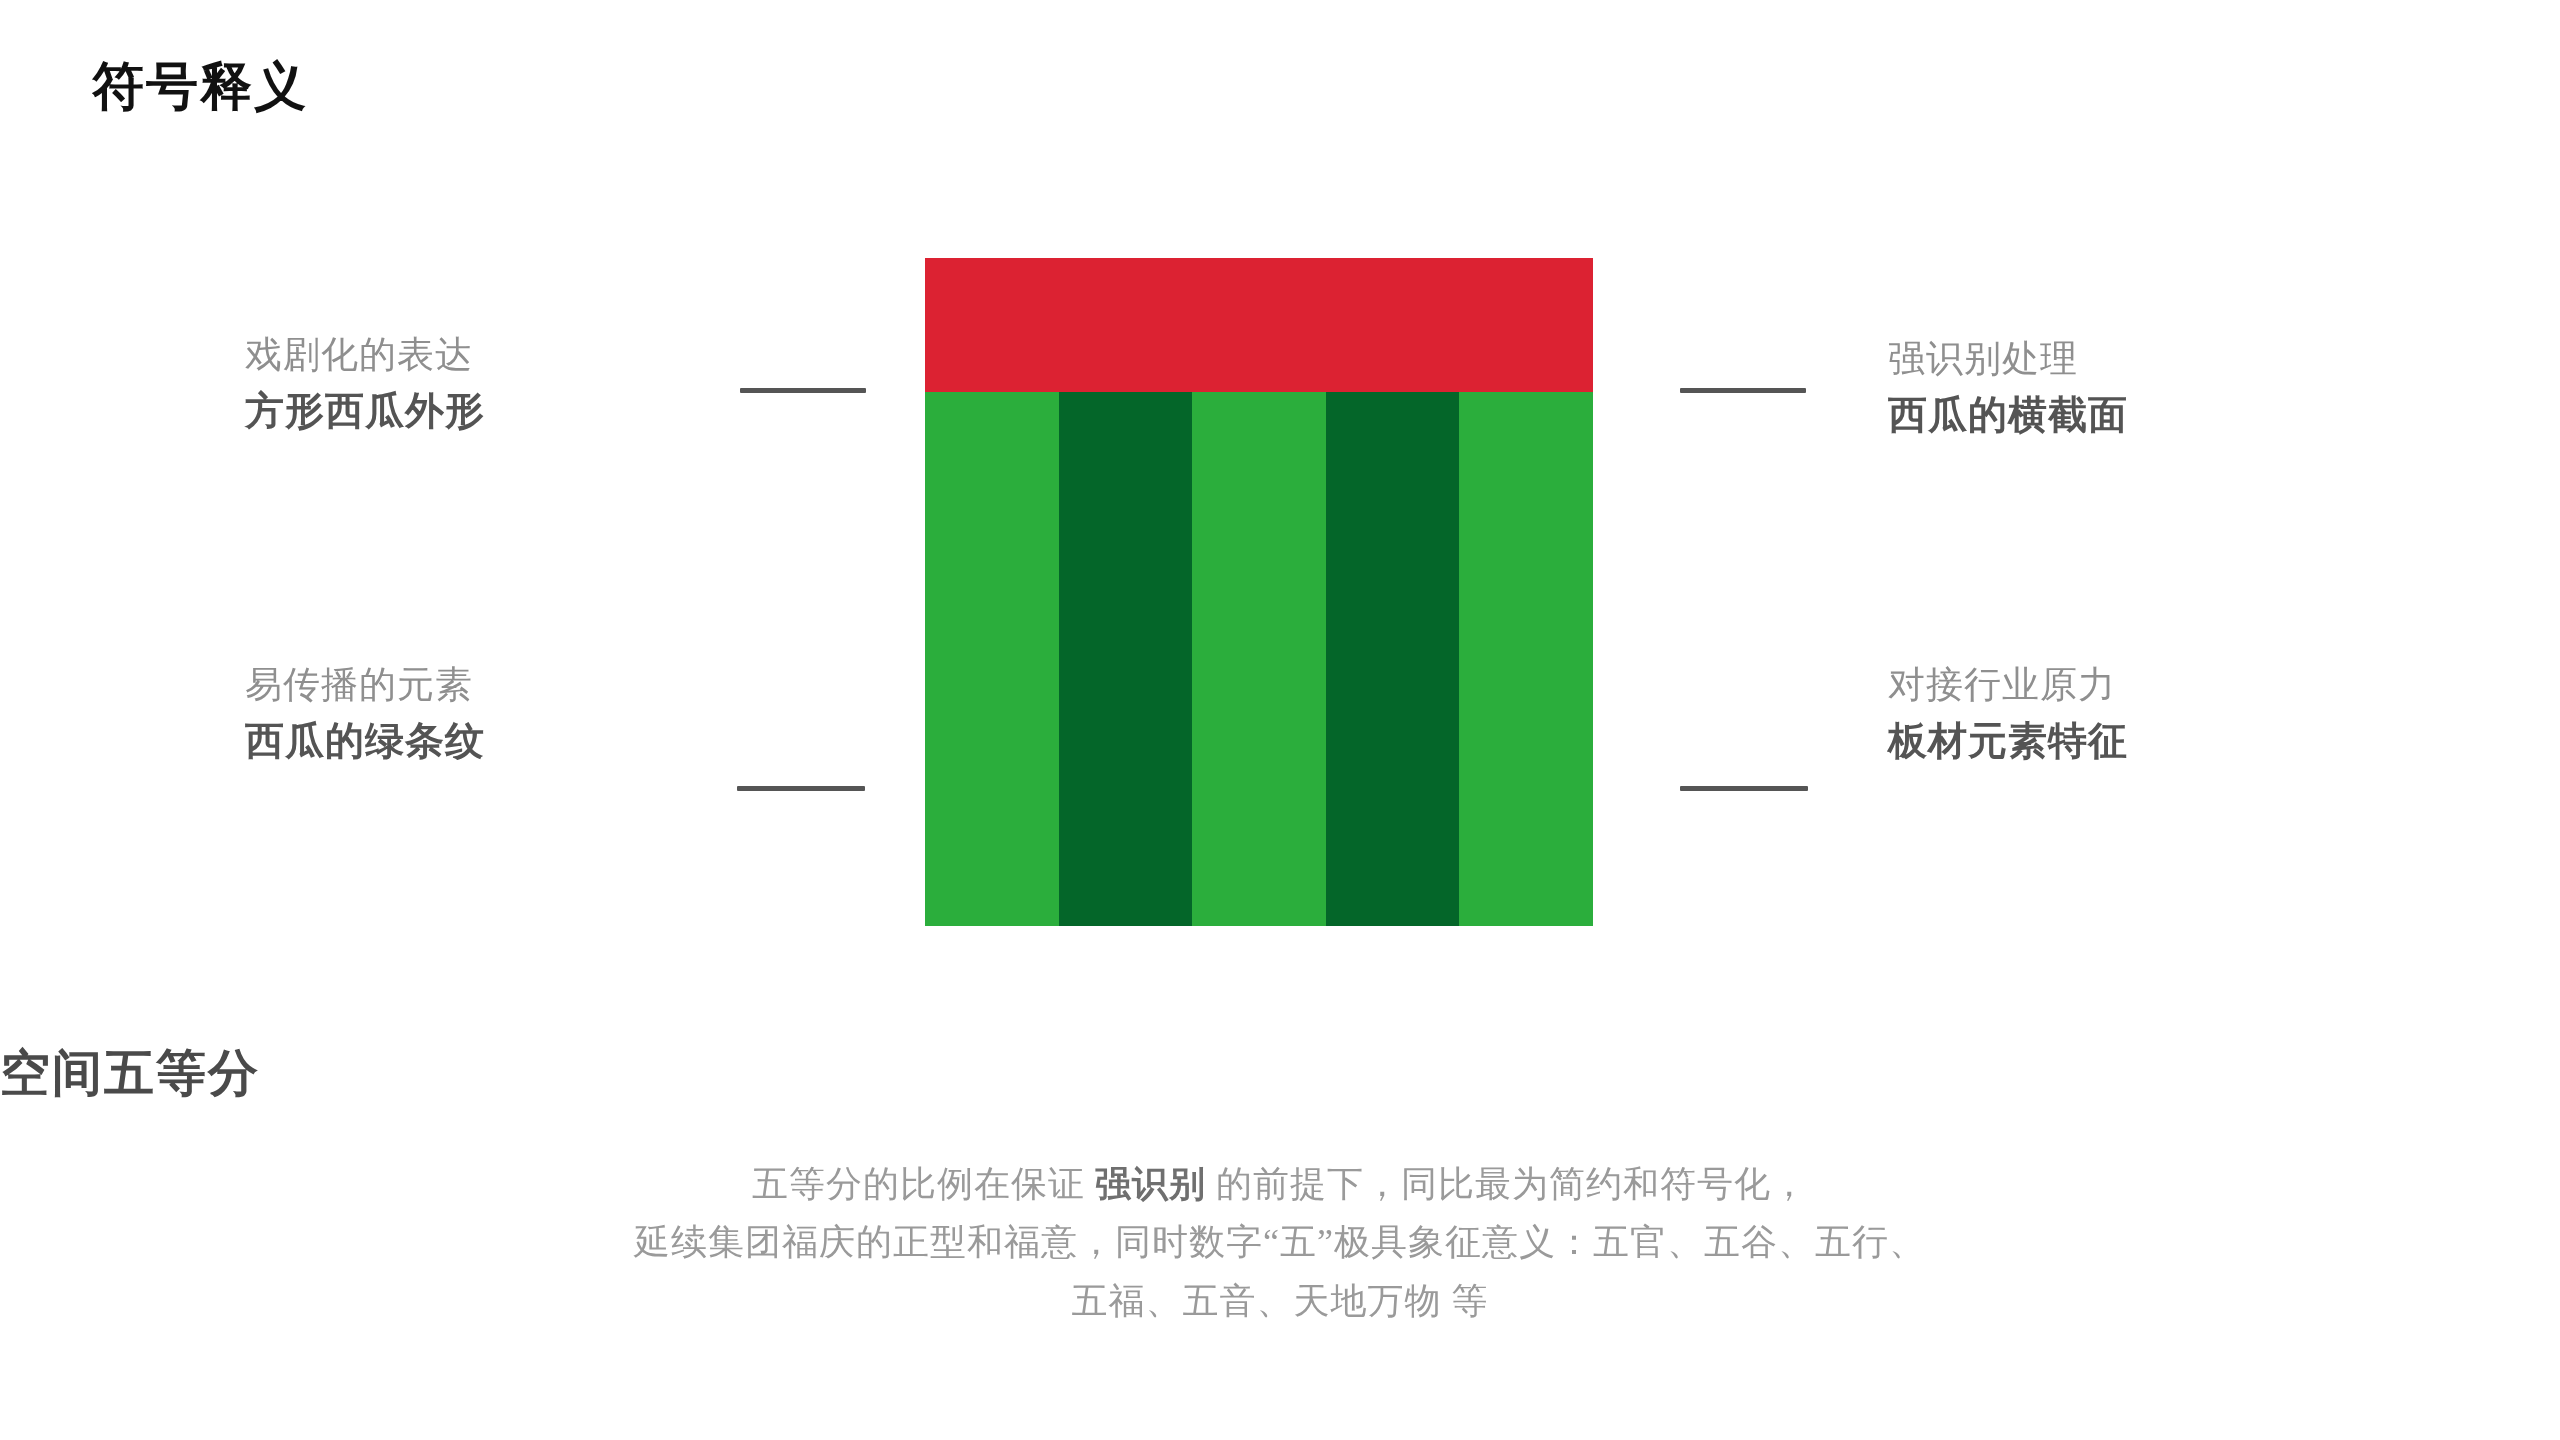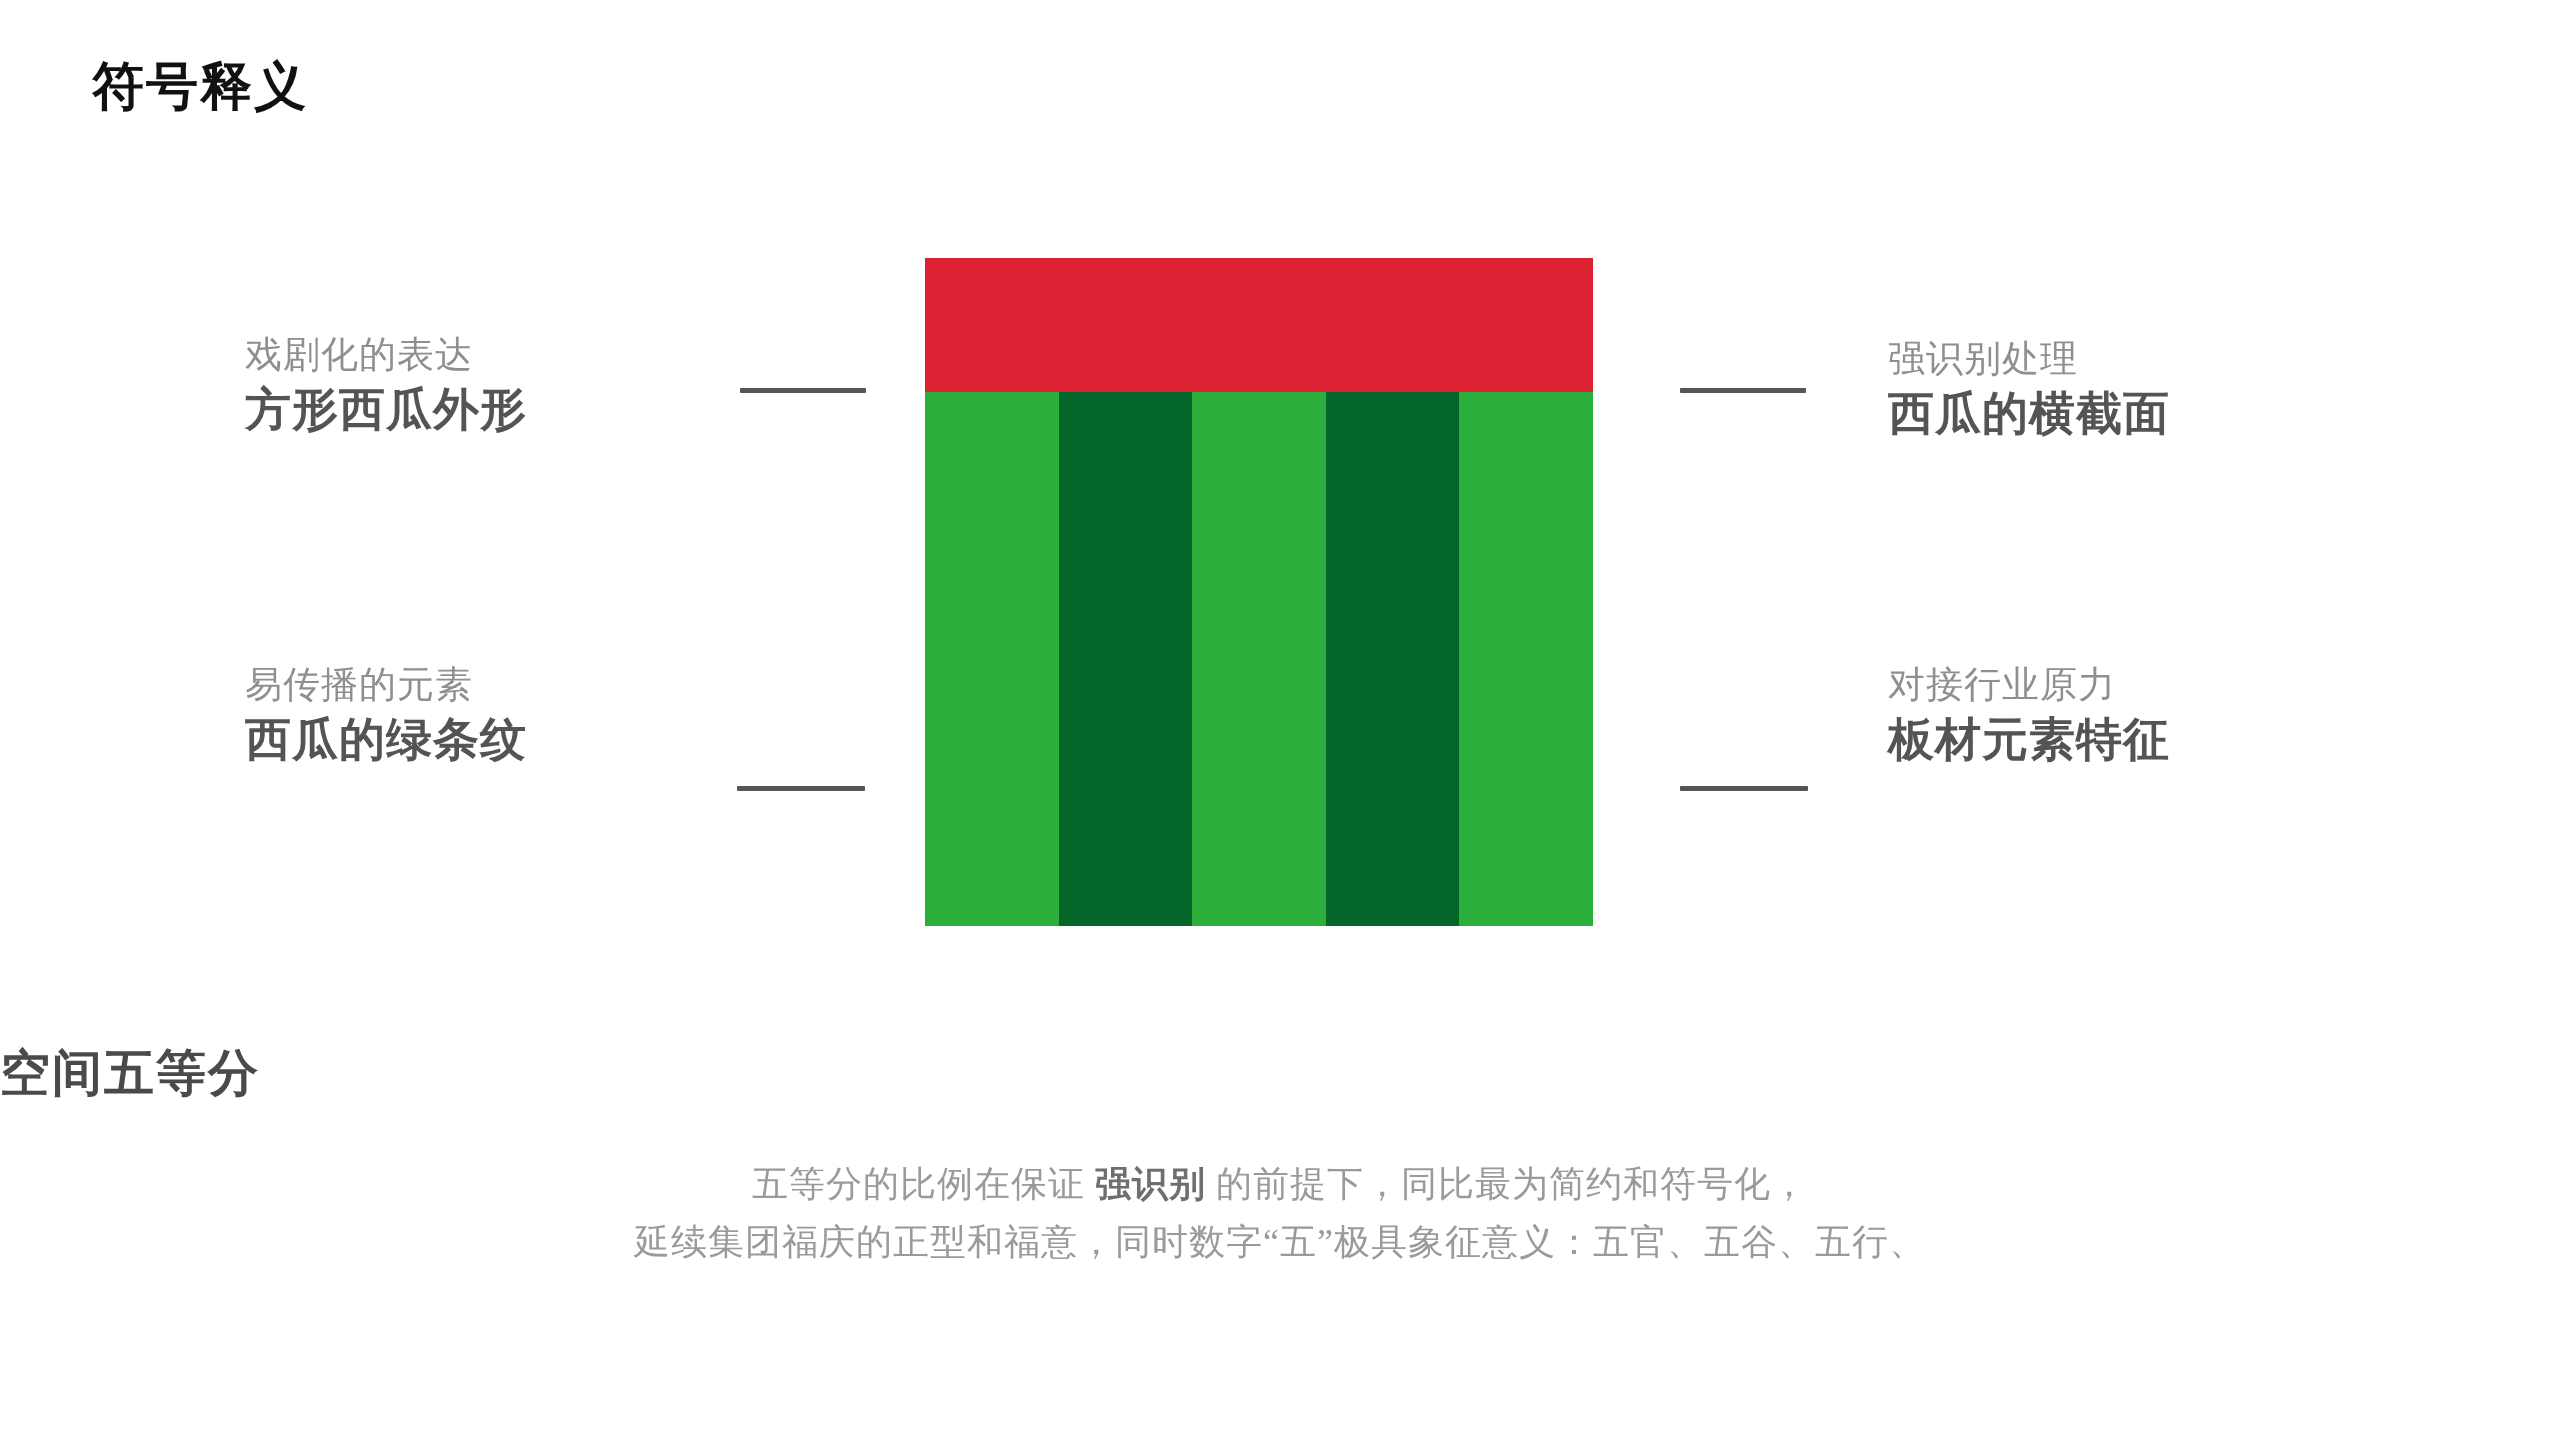--- a/index.html
+++ b/index.html
@@ -36,25 +36,26 @@
     white-space: nowrap;
   }
   .callout .sub {
     font-size: 37px;
     color: #8f8f8f;
     font-weight: normal;
     line-height: 1.35;
     letter-spacing: 1px;
   }
   .callout .main {
-    font-size: 46px;
+    font-size: 39px;
     color: #545454;
     font-weight: bold;
     line-height: 1.3;
     letter-spacing: 1px;
+    margin-top: 6px;
   }
   .callout.left  { text-align: left; }
   .callout.right { text-align: left; }
 
   #callout-top-left     { left: 245px;  top: 330px; }
   #callout-bottom-left  { left: 245px;  top: 660px; }
   #callout-top-right    { left: 1888px; top: 334px; }
   #callout-bottom-right { left: 1888px; top: 660px; }
 
   
@@ -160,13 +161,14 @@
   </div>
 </div>
 
 <div id="caption-title" style="color: rgb(74, 74, 74);">空间五等分</div>
 
 <div id="caption-body" style="color: rgb(154, 154, 154);">
   <span class="line">
     <span>五等分的比例在保证 </span><span class="emph">强识别</span><span> 的前提下，同比最为简约和符号化，</span>
   </span>
   <span class="line">延续集团福庆的正型和福意，同时数字“五”极具象征意义：五官、五谷、五行、</span>
+  <span class="line">五福、五音、天地万物 等</span>
 </div>
 
 </body></html>

